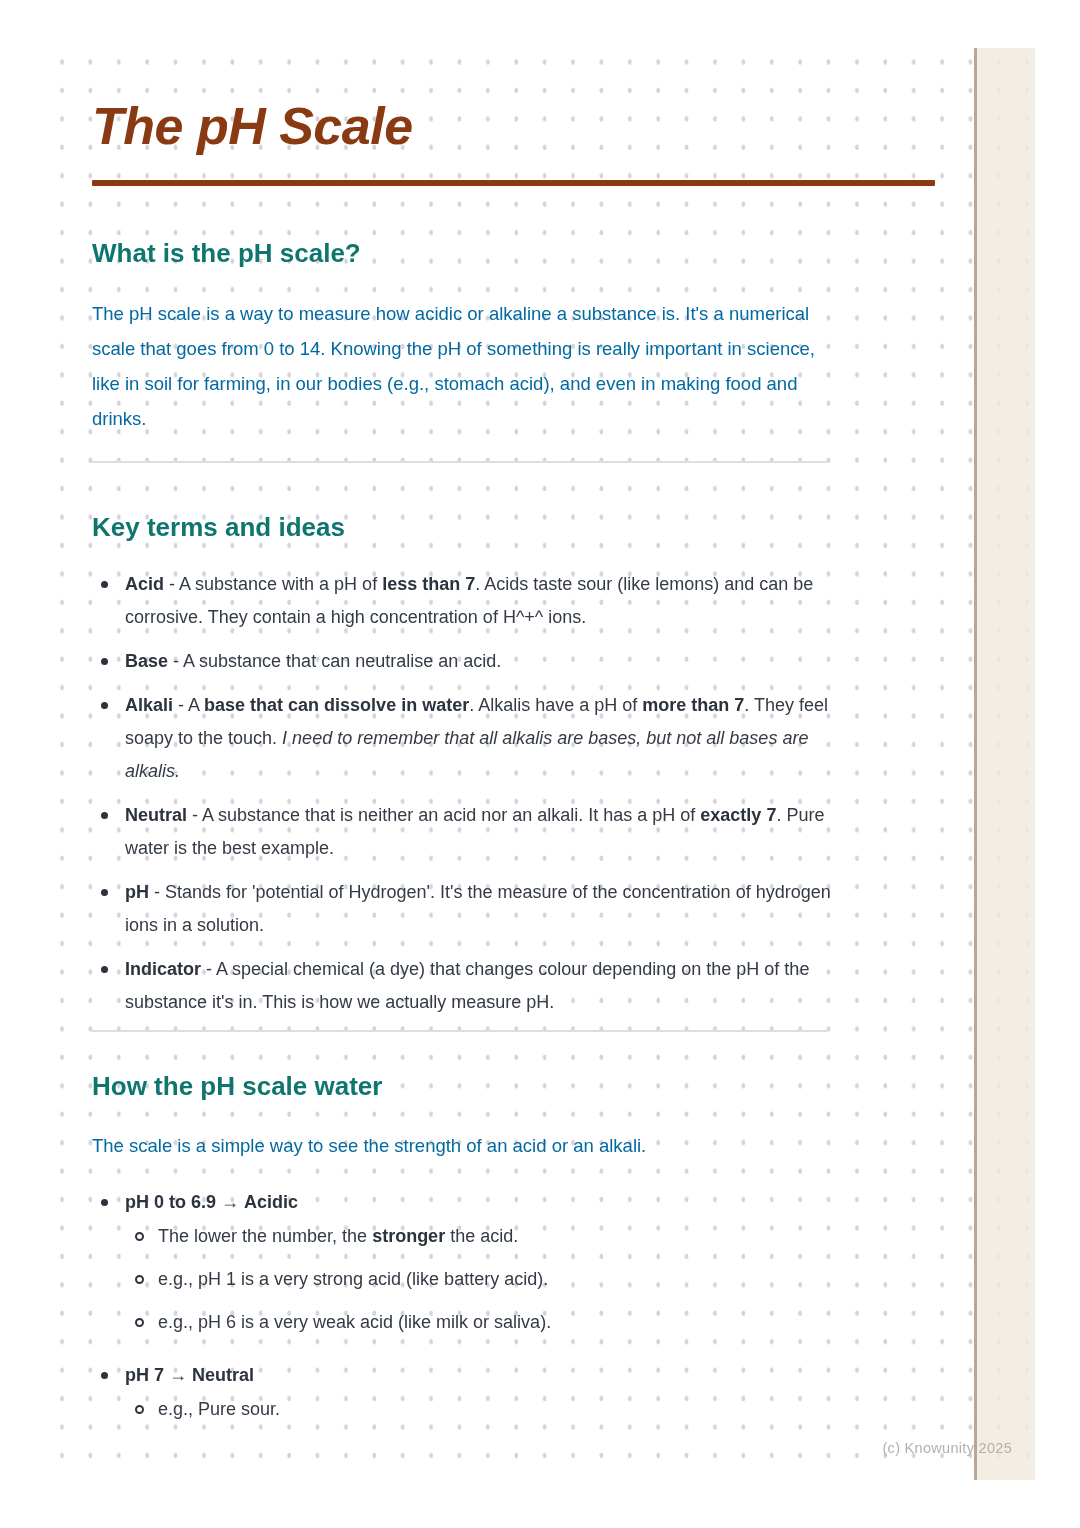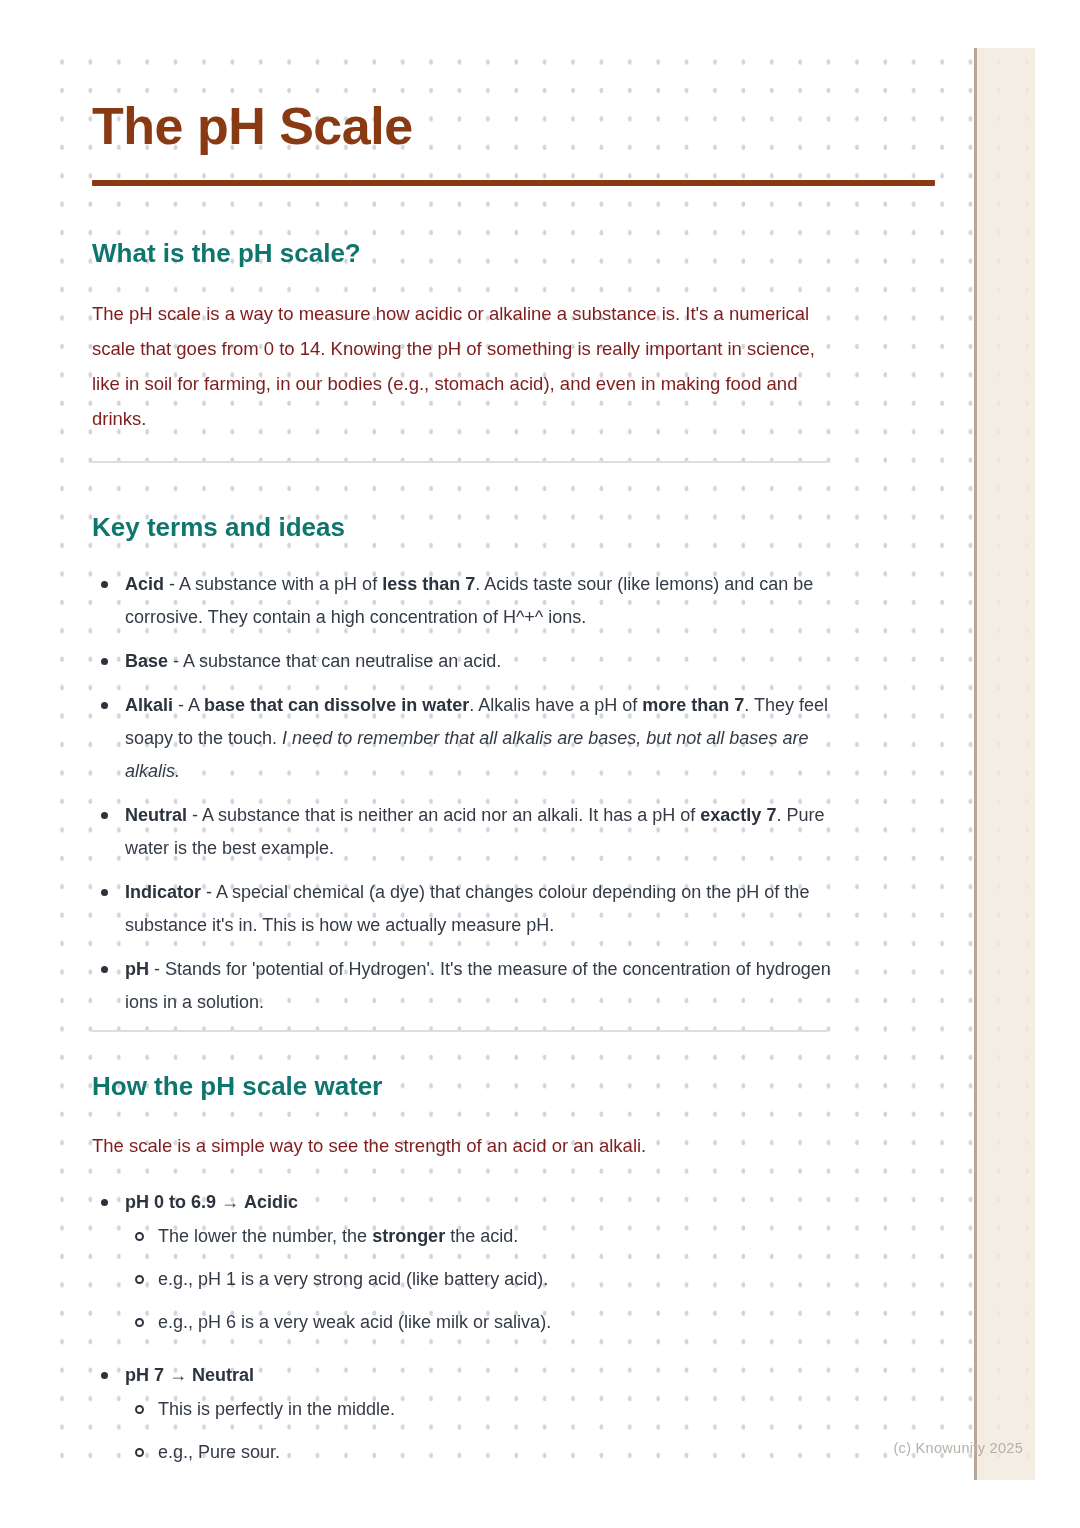--- a/index.html
+++ b/index.html
@@ -36,41 +36,42 @@
     width: 741px;
     color: #333b46;
     z-index: 2;
   }
 
   h1 {
     margin: 96px 0 0 0;
     font-size: 52px; line-height: 60px;
     font-weight: 700; letter-spacing: -0.5px;
     color: #8a3a12;
+    font-style: italic;
   }
   .title-rule {
     width: 843px; height: 6px;
     background: #8a3a12; border-radius: 1px;
     margin-top: 24px;
   }
 
   h2 {
     margin: 0;
     font-size: 26px; line-height: 30px;
     font-weight: 700;
     color: #0f766e;
   }
   #sec-what h2 { margin-top: 52px; }
   #sec-key  h2 { margin-top: 49px; }
   #sec-how  h2 { margin-top: 39px; }
 
   .para {
     margin: 28px 0 0 0;
     font-size: 18.5px; line-height: 35px;
-    color: #7f1d1d;
+    color: #0369a1;
   }
   #sec-how .para { margin-top: 27px; }
 
   hr.divider {
     border: 0; height: 2px; width: 735px;
     background: #dedee2;
     margin: 25px 0 0 0;
   }
   hr.divider-2 { margin-top: 11px; }
 
@@ -100,21 +101,21 @@
     list-style: none;
     margin: 1px 0 0 0; padding: 0;
   }
   ul.sublist > li { position: relative; padding-left: 33px; margin-bottom: 10px; }
   ul.sublist > li:last-child { margin-bottom: 0; }
 
   strong { font-weight: 700; color: #2b333e; }
   em { font-style: italic; }
 
   .watermark {
-    position: absolute; top: 1440px; right: 57px;
+    position: absolute; top: 1440px; right: 68px;
     font-size: 14.5px; letter-spacing: 0.3px;
     color: #b6b0aa;
     z-index: 3;
   }
 </style>
 </head>
 <body>
 
 <div class="paper">
   <div class="dots"></div>
@@ -145,25 +146,25 @@
           <li>
             <span class="marker dot"></span>
             <div><strong>Alkali</strong><span> - A </span><strong>base that can dissolve in water</strong><span>. Alkalis have a pH of </span><strong>more than 7</strong><span>. They feel soapy to the touch. </span><em>I need to remember that all alkalis are bases, but not all bases are alkalis.</em></div>
           </li>
           <li>
             <span class="marker dot"></span>
             <div><strong>Neutral</strong><span> - A substance that is neither an acid nor an alkali. It has a pH of </span><strong>exactly 7</strong><span>. Pure water is the best example.</span></div>
           </li>
           <li>
             <span class="marker dot"></span>
+            <div><strong>pH</strong><span> - Stands for 'potential of Hydrogen'. It's the measure of the concentration of hydrogen ions in a solution.</span></div>
+          </li>
+          <li>
+            <span class="marker dot"></span>
             <div><strong>Indicator</strong><span> - A special chemical (a dye) that changes colour depending on the pH of the substance it's in. This is how we actually measure pH.</span></div>
-          </li>
-          <li>
-            <span class="marker dot"></span>
-            <div><strong>pH</strong><span> - Stands for 'potential of Hydrogen'. It's the measure of the concentration of hydrogen ions in a solution.</span></div>
           </li>
         </ul>
     </section>
 
     <hr class="divider divider-2">
 
     <section id="sec-how">
       <h2>How the pH scale water</h2>
       <p class="para">The scale is a simple way to see the strength of an acid or an alkali.</p>
       <ul class="main">
@@ -182,24 +183,20 @@
                   <span class="marker ring"></span>
                   <div><span>e.g., pH 6 is a very weak acid (like milk or saliva).</span></div>
                 </li>
               </ul></div>
           </li>
           <li>
             <span class="marker dot"></span>
             <div><strong>pH 7</strong><span> → </span><strong>Neutral</strong><ul class="sublist">
                 <li>
                   <span class="marker ring"></span>
-                  <div><span>This is perfectly in the middle.</span></div>
-                </li>
-                <li>
-                  <span class="marker ring"></span>
                   <div><span>e.g., Pure sour.</span></div>
                 </li>
               </ul></div>
           </li>
         </ul>
     </section>
   </div>
 
   <div class="watermark">(c) Knowunity 2025</div>
 </div>

